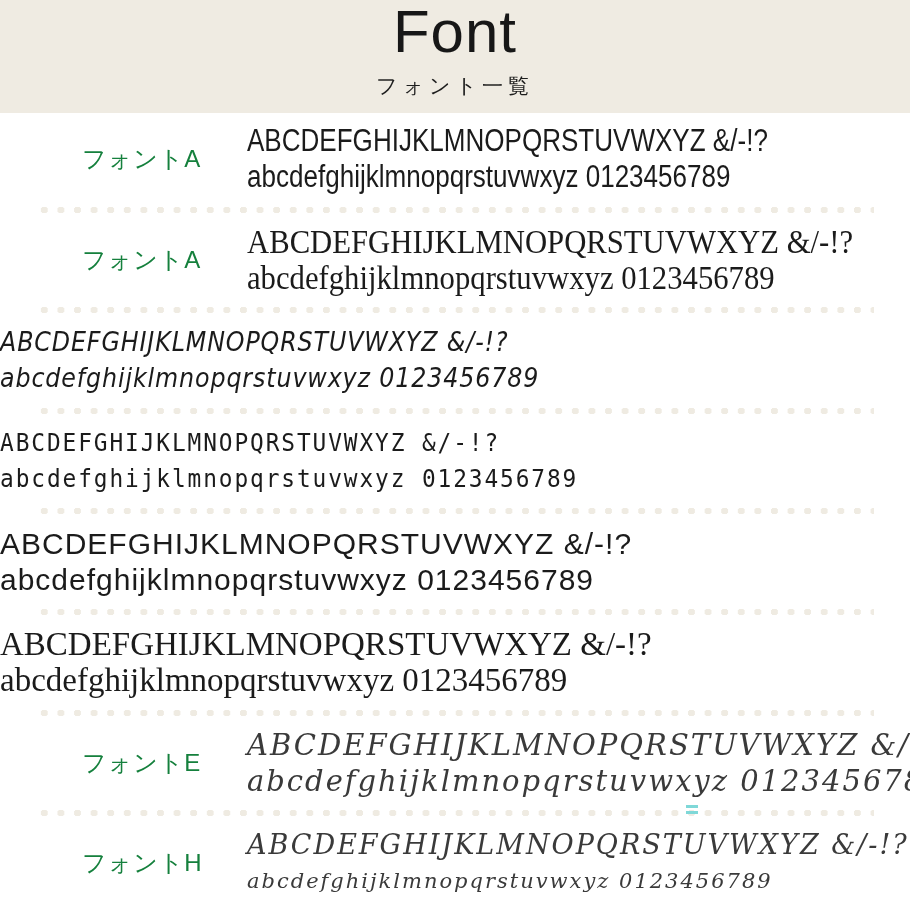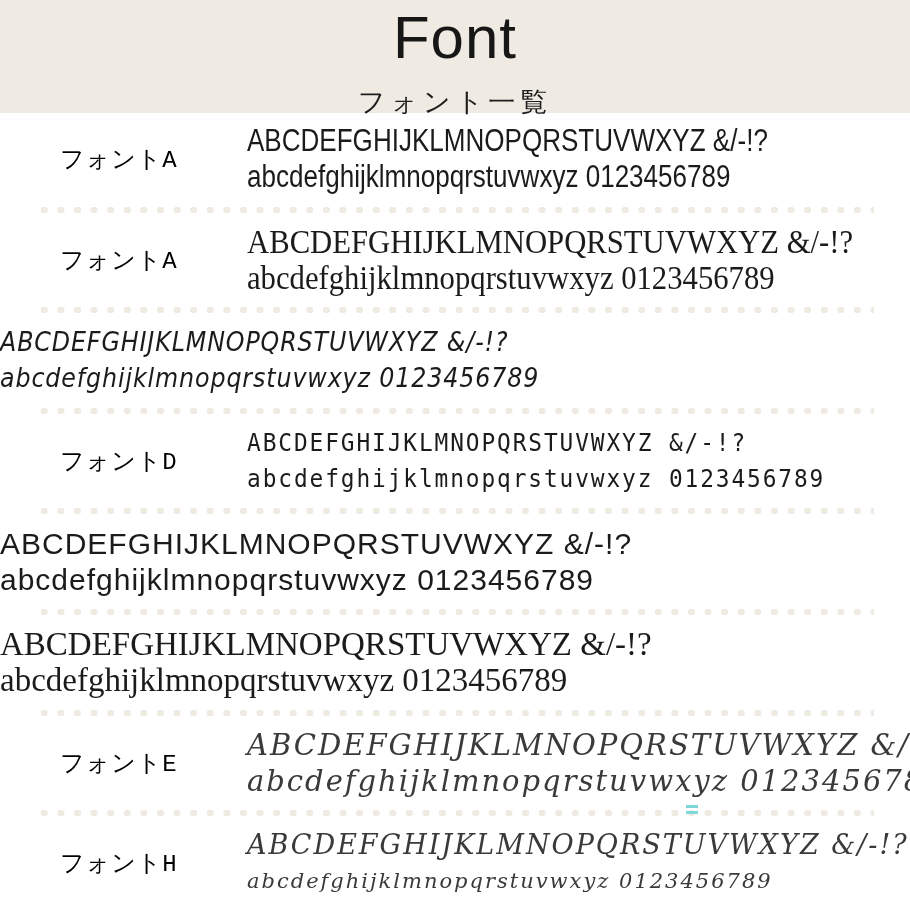--- a/index.html
+++ b/index.html
@@ -13,54 +13,52 @@
     overflow: hidden;
     font-family: "Liberation Sans", sans-serif;
     color: #1b1b1b;
   }
 
   
   .header {
     height: 113px;
     background: #efebe2;
     text-align: center;
-    padding-top: 6px;
   }
   .title {
     font-family: "Liberation Sans", sans-serif;
     font-weight: 500;
     font-size: 60px;
     line-height: 64px;
     letter-spacing: 1px;
     color: #171717;
   }
   .subtitle {
-    margin-top: 14px;
-    font-size: 27px;
+    margin-top: 8px;
+    font-size: 21px;
     letter-spacing: 5px;
     color: #1d1d1d;
   }
 
   
   .font-list { position: relative; }
   .font-row {
     height: 92.6px;
     display: flex;
     align-items: center;
   }
   .font-label {
     width: 247px;
-    padding-left: 60px;
+    padding-left: 82px;
     flex: 0 0 247px;
     font-size: 24px;
     font-weight: 500;
     letter-spacing: 1px;
-    color: #000000;
+    color: #15803d;
     white-space: nowrap;
-    font-family: Liberation Mono, monospace;
   }
   .font-samples { flex: 1 1 auto; overflow: visible; }
   .sample-line {
     white-space: nowrap;
     line-height: 36px;
     transform-origin: 0 50%;
     color: #1b1b1b;
   }
 
   
@@ -129,21 +127,20 @@
     <section class="font-row font-c">
       <div class="font-samples">
         <div class="sample-line line1">ABCDEFGHIJKLMNOPQRSTUVWXYZ &amp;/-!?</div>
         <div class="sample-line line2">abcdefghijklmnopqrstuvwxyz 0123456789</div>
       </div>
     </section>
 
     <div class="dotted-sep"></div>
 
     <section class="font-row font-d">
-      <div class="font-label">フォントD</div>
       <div class="font-samples">
         <div class="sample-line line1">ABCDEFGHIJKLMNOPQRSTUVWXYZ &amp;/-!?</div>
         <div class="sample-line line2">abcdefghijklmnopqrstuvwxyz 0123456789</div>
       </div>
     </section>
 
     <div class="dotted-sep"></div>
 
     <section class="font-row font-e">
       <div class="font-samples">

